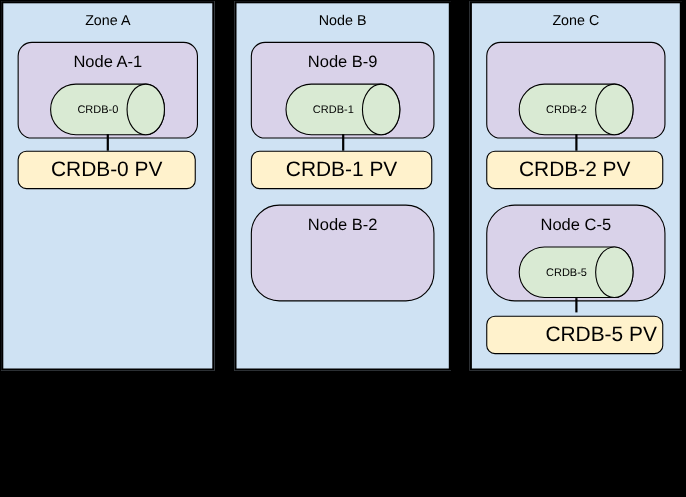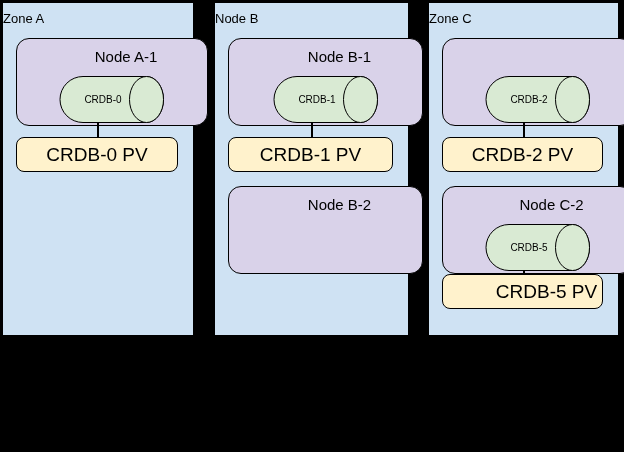--- a/index.html
+++ b/index.html
@@ -21,37 +21,36 @@
     top: 1px;
     height: 332px;
     background: var(--zone-fill, #cfe2f3);
     border: 2px solid var(--border, #000000);
   }
   .zone-a { left: 1px;   width: 190px; }
   .zone-b { left: 213px; width: 193px; }
   .zone-c { left: 427px; width: 189px; }
 
   .zone-label {
-    text-align: left;
+    text-align: center;
     margin-top: 8px;
     font-size: 13px;
     line-height: 16px;
   }
   .node {
     position: absolute;
     left: 13px;
     width: calc(100% - 28px);
     height: 86px;
     background: var(--node-fill, #d9d2e9);
     border: 1px solid var(--border, #000000);
     border-radius: 13px;
-    padding-left: 28px;
   }
   .node-1 { top: 35px; }
-  .node-2 { top: 183px; }
+  .node-2 { top: 183px; border-radius: 26px; }
   .node-label {
     text-align: center;
     margin-top: 9px;
     font-size: 15px;
     line-height: 18px;
   }
   .cyl {
     position: absolute;
     left: 50%;
     transform: translateX(-50%);
@@ -85,21 +84,21 @@
     background: var(--pv-fill, #fff2cc);
     border: 1px solid var(--border, #000000);
     border-radius: 8px;
     display: flex;
     align-items: center;
     justify-content: center;
     font-size: 19px;
     box-sizing: border-box;
   }
   .pv-1 { top: 134px; }
-  .pv-2 { top: 271px; padding-left: 48px; }
+  .pv-2 { top: 284px; padding-left: 48px; }
 </style>
 </head>
 <body>
 
 <div class="canvas">
 
   <div class="zone zone-a">
     <div class="zone-label">Zone A</div>
 
     <div class="node node-1">
@@ -112,21 +111,21 @@
     </div>
 
     <div class="connector connector-1"></div>
     <div class="pv pv-1">CRDB-0 PV</div>
   </div>
 
   <div class="zone zone-b">
     <div class="zone-label">Node B</div>
 
     <div class="node node-1">
-      <div class="node-label">Node B-1</div>
+      <div class="node-label">Node B-9</div>
       <svg class="cyl" viewBox="0 0 104 47">
         <path class="cyl-shape" d="M 23 0.5 L 86.5 0.5 A 17 23 0 0 1 86.5 46.5 L 23 46.5 A 23 23 0 0 1 23 0.5 Z"></path>
         <ellipse class="cyl-shape" cx="86.5" cy="23.5" rx="17" ry="23"></ellipse>
         <text class="cyl-text" x="43" y="27" text-anchor="middle">CRDB-1</text>
       </svg>
     </div>
 
     <div class="connector connector-1"></div>
     <div class="pv pv-1">CRDB-1 PV</div>
 
@@ -143,21 +142,21 @@
         <path class="cyl-shape" d="M 23 0.5 L 86.5 0.5 A 17 23 0 0 1 86.5 46.5 L 23 46.5 A 23 23 0 0 1 23 0.5 Z"></path>
         <ellipse class="cyl-shape" cx="86.5" cy="23.5" rx="17" ry="23"></ellipse>
         <text class="cyl-text" x="43" y="27" text-anchor="middle">CRDB-2</text>
       </svg>
     </div>
 
     <div class="connector connector-1"></div>
     <div class="pv pv-1">CRDB-2 PV</div>
 
     <div class="node node-2">
-      <div class="node-label">Node C-2</div>
+      <div class="node-label">Node C-5</div>
       <svg class="cyl" viewBox="0 0 104 47">
         <path class="cyl-shape" d="M 23 0.5 L 86.5 0.5 A 17 23 0 0 1 86.5 46.5 L 23 46.5 A 23 23 0 0 1 23 0.5 Z"></path>
         <ellipse class="cyl-shape" cx="86.5" cy="23.5" rx="17" ry="23"></ellipse>
         <text class="cyl-text" x="43" y="27" text-anchor="middle">CRDB-5</text>
       </svg>
     </div>
 
     <div class="connector connector-2"></div>
     <div class="pv pv-2">CRDB-5 PV</div>
   </div>

